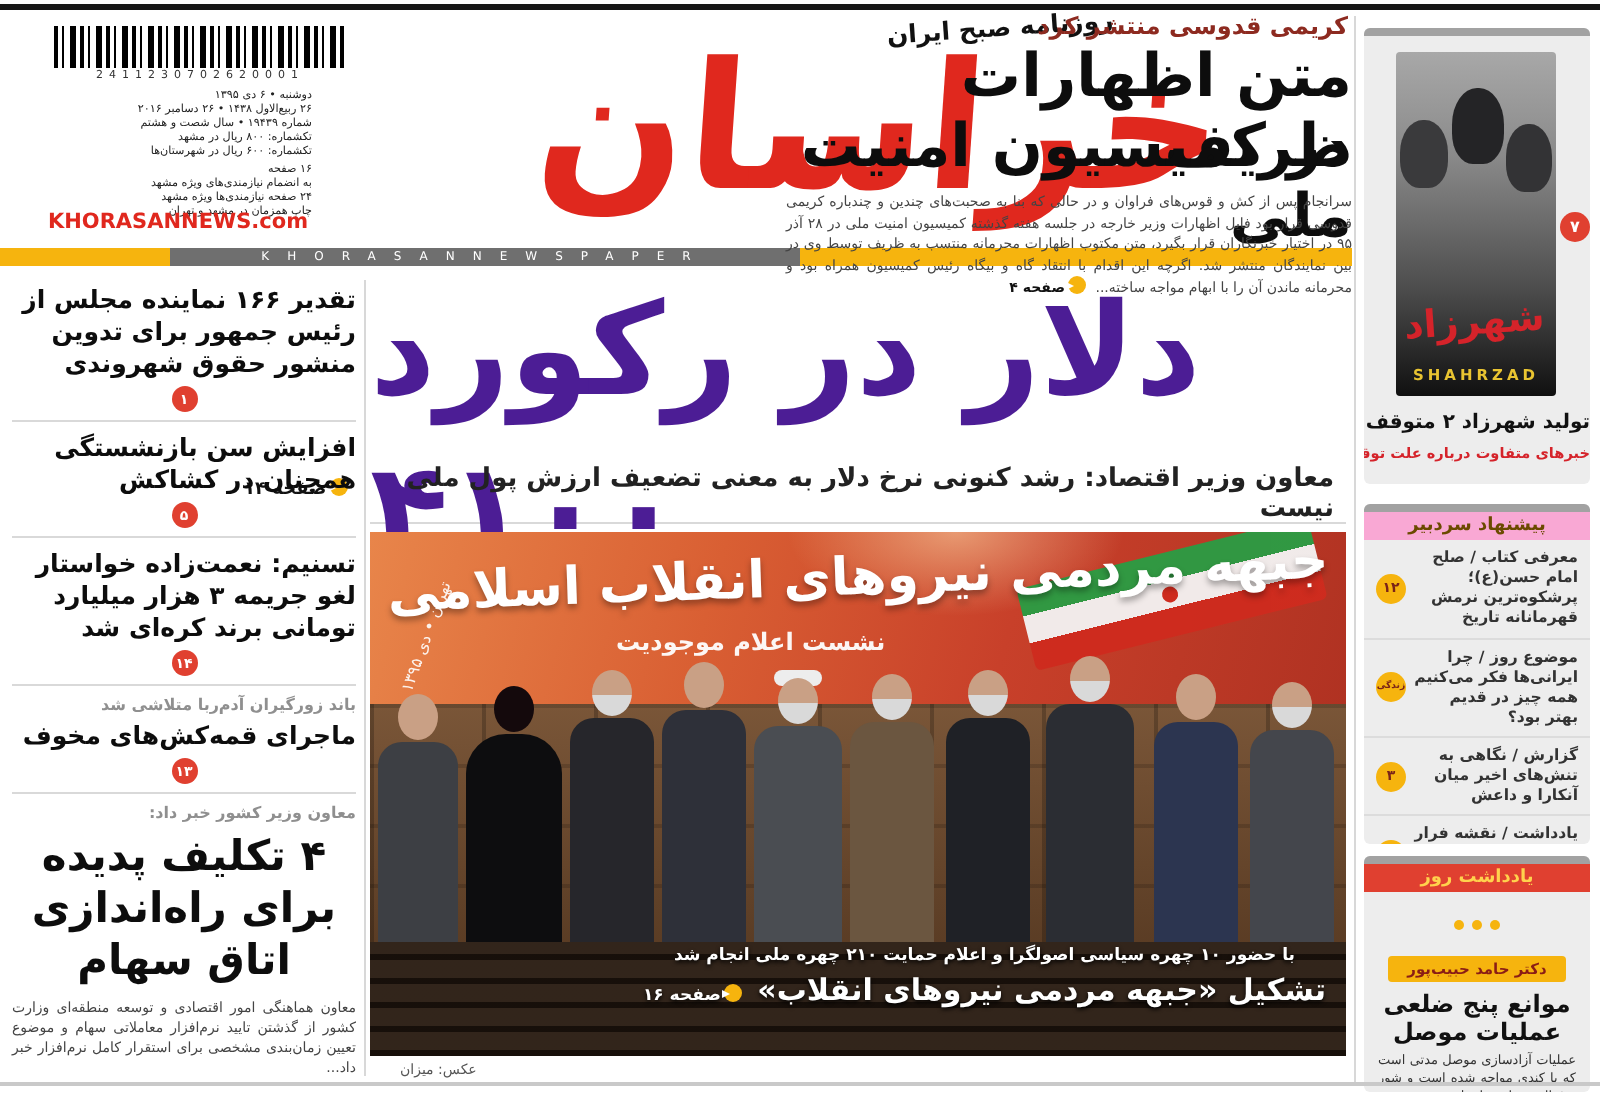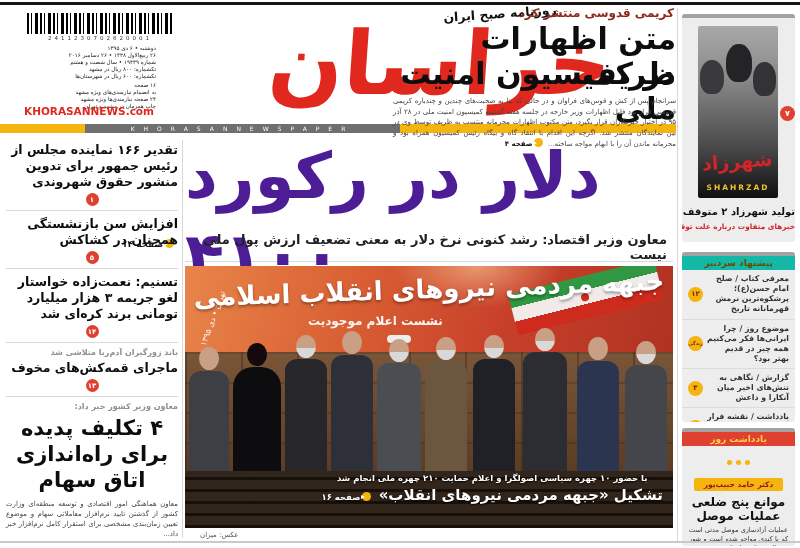--- a/index.html
+++ b/index.html
@@ -80,21 +80,21 @@
   .poster{position:absolute;left:16px;top:12px;width:80px;height:172px;border-radius:2px;overflow:hidden;
     background:linear-gradient(180deg,#a8a8a8 0%,#8a8a8a 30%,#4e4e4e 68%,#101010 100%);}
   .sil{position:absolute;border-radius:48% 48% 40% 40%;background:#2c2c2e;}
   .poster-fa{position:absolute;right:6px;bottom:26px;font-size:19px;font-weight:bold;color:#d5232a;transform:rotate(-4deg);}
   .poster-en{position:absolute;left:0;bottom:6px;width:100%;text-align:center;font-size:7.5px;letter-spacing:2px;color:#e9c431;font-weight:bold;}
   .sh-h{position:absolute;left:0;top:192px;width:100%;text-align:center;font-size:10px;font-weight:bold;color:#111;white-space:nowrap;}
   .sh-n{position:absolute;left:0;top:208px;width:100%;text-align:center;font-size:7.3px;font-weight:bold;color:#d5232a;white-space:nowrap;}
   .badge7{left:780px;top:106px;width:15px;height:15px;border-radius:50%;background:#e04030;color:#fff;font-size:8px;
     font-weight:bold;display:flex;align-items:center;justify-content:center;}
   .p2{top:252px;height:170px;}
-  .panel-title-y{height:14px;background:#14b8a6;color:#6b4a00;font-size:9px;font-weight:bold;text-align:center;line-height:14px;}
+  .panel-title-y{height:14px;background:#f9a8d4;color:#6b4a00;font-size:9px;font-weight:bold;text-align:center;line-height:14px;}
   .pick{display:flex;direction:rtl;align-items:center;gap:4px;padding:4px 6px;border-bottom:1px solid #dcdcdc;}
   .pick-t{flex:1;font-size:7.8px;line-height:1.3;font-weight:bold;color:#333;text-align:right;}
   .ybadge{min-width:15px;height:15px;border-radius:50%;background:#f6b40e;color:#7a2318;font-weight:bold;font-size:7px;
     display:flex;align-items:center;justify-content:center;flex:0 0 15px;}
   .ybadge.small{font-size:4.6px;}
   .p3{top:428px;height:118px;}
   .panel-title-r{height:14px;background:#e04030;color:#ffd24d;font-size:9px;font-weight:bold;text-align:center;line-height:14px;}
   .dots{text-align:center;margin-top:4px;}
   .dot{display:inline-block;width:5px;height:5px;border-radius:50%;background:#f6b40e;margin:0 2px;}
   .author-wrap{text-align:center;margin-top:3px;}

